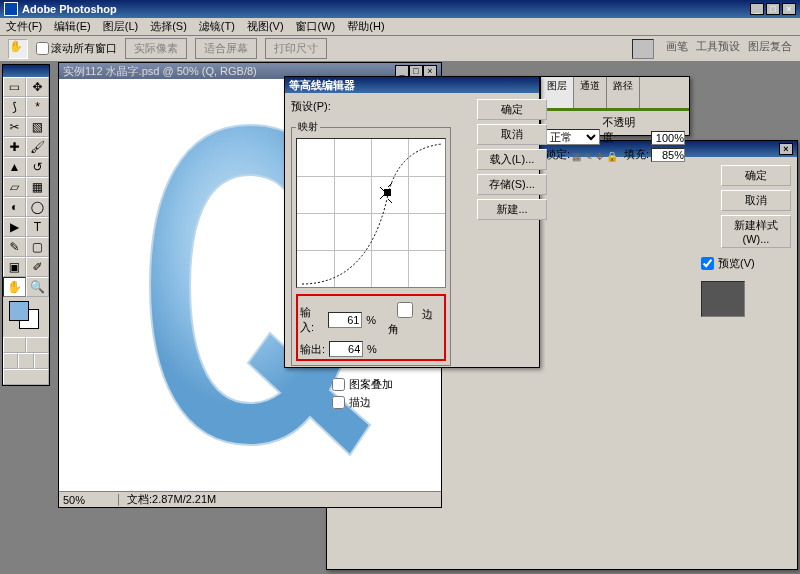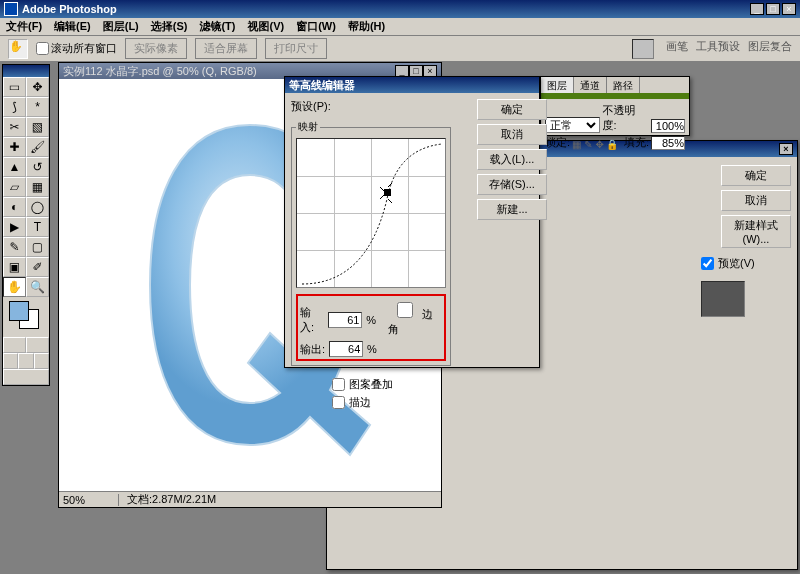--- a/index.html
+++ b/index.html
@@ -5,21 +5,21 @@
 * { margin: 0; padding: 0; box-sizing: border-box; font-family: "SimSun", sans-serif; font-size: 11px; }
 body { background: #808080; width: 800px; height: 574px; overflow: hidden; position: relative; }
 
 .titlebar { background: linear-gradient(#0a246a, #3a6ea5); color: #fff; height: 18px; display: flex; align-items: center; padding: 0 4px; }
 .titlebar .ps-icon { width: 14px; height: 14px; background: #0046ad; border: 1px solid #fff; margin-right: 4px; }
 .titlebar .title { flex: 1; font-weight: bold; }
 .win-btns { display: flex; gap: 2px; }
 .win-btn { width: 14px; height: 12px; background: #c0c0c0; border: 1px solid #000; font-size: 9px; text-align: center; line-height: 10px; cursor: pointer; }
 
 .menubar { background: #d4d0c8; height: 18px; display: flex; align-items: center; padding: 0 6px; gap: 12px; border-bottom: 1px solid #808080; }
-.menubar span { cursor: pointer; font-weight: bold; }
+.menubar span { cursor: pointer; }
 
 .optionbar { background: #d4d0c8; height: 26px; display: flex; align-items: center; padding: 0 8px; gap: 8px; border-bottom: 1px solid #808080; }
 .opt-icon { width: 20px; height: 20px; background: #eee; border: 1px inset #fff; }
 .opt-chk { display: flex; align-items: center; gap: 2px; }
 .opt-btn { background: #d4d0c8; border: 1px solid #808080; padding: 2px 8px; cursor: pointer; color: #808080; }
 .opt-right { margin-left: auto; display: flex; gap: 8px; color: #555; }
 .palette-well { width: 22px; height: 20px; border: 1px inset #808080; background: #c0c0c0; margin-right: 4px; }
 
 .toolbox { position: absolute; left: 2px; top: 64px; width: 48px; background: #d4d0c8; border: 1px solid #000; }
 .toolbox-title { background: linear-gradient(#0a246a, #3a6ea5); height: 12px; }
@@ -54,21 +54,21 @@
 .map-group { border: 1px solid #808080; padding: 4px; }
 .map-group legend { font-size: 10px; padding: 0 2px; }
 .curve-box { width: 150px; height: 150px; background: #fff; border: 1px inset #808080; position: relative; margin-bottom: 6px; }
 .curve-box .grid-line { position: absolute; background: #c0c0c0; }
 .io-row { display: flex; align-items: center; gap: 4px; margin-top: 4px; }
 .io-row input { width: 34px; height: 16px; border: 1px inset #808080; background: #fff; font-size: 11px; text-align: left; padding-left: 18px; }
 .red-box { border: 2px solid #d00; padding: 2px; }
 .corner-chk { margin-left: 8px; }
 
 #layers-panel { left: 540px; top: 76px; width: 150px; height: 60px; }
-.panel-tabs { background: #d4d0c8; height: 22px; display: flex; border-bottom: 6px solid #4d7c0f; }
+.panel-tabs { background: #d4d0c8; height: 34px; display: flex; border-bottom: 3px solid #4d7c0f; }
 .panel-tab { padding: 2px 6px; border-right: 1px solid #808080; font-size: 10px; background: #d4d0c8; }
 .panel-tab.active { background: #e8e8e8; }
 .panel-body { padding: 4px; font-size: 10px; }
 .pb-row { display: flex; align-items: flex-end; gap: 2px; margin-bottom: 2px; }
 .pb-row select { width: 56px; height: 16px; border: 1px inset #808080; background: #fff; }
 .pb-row input { width: 34px; height: 14px; border: 1px inset #808080; background: #fff; text-align: right; }
 .lock-icons { display: flex; gap: 4px; font-size: 10px; color: #666; }
 
 #style-dlg { left: 326px; top: 140px; width: 472px; height: 430px; z-index: -1; }
 #style-dlg .body { display: flex; height: calc(100% - 16px); }

